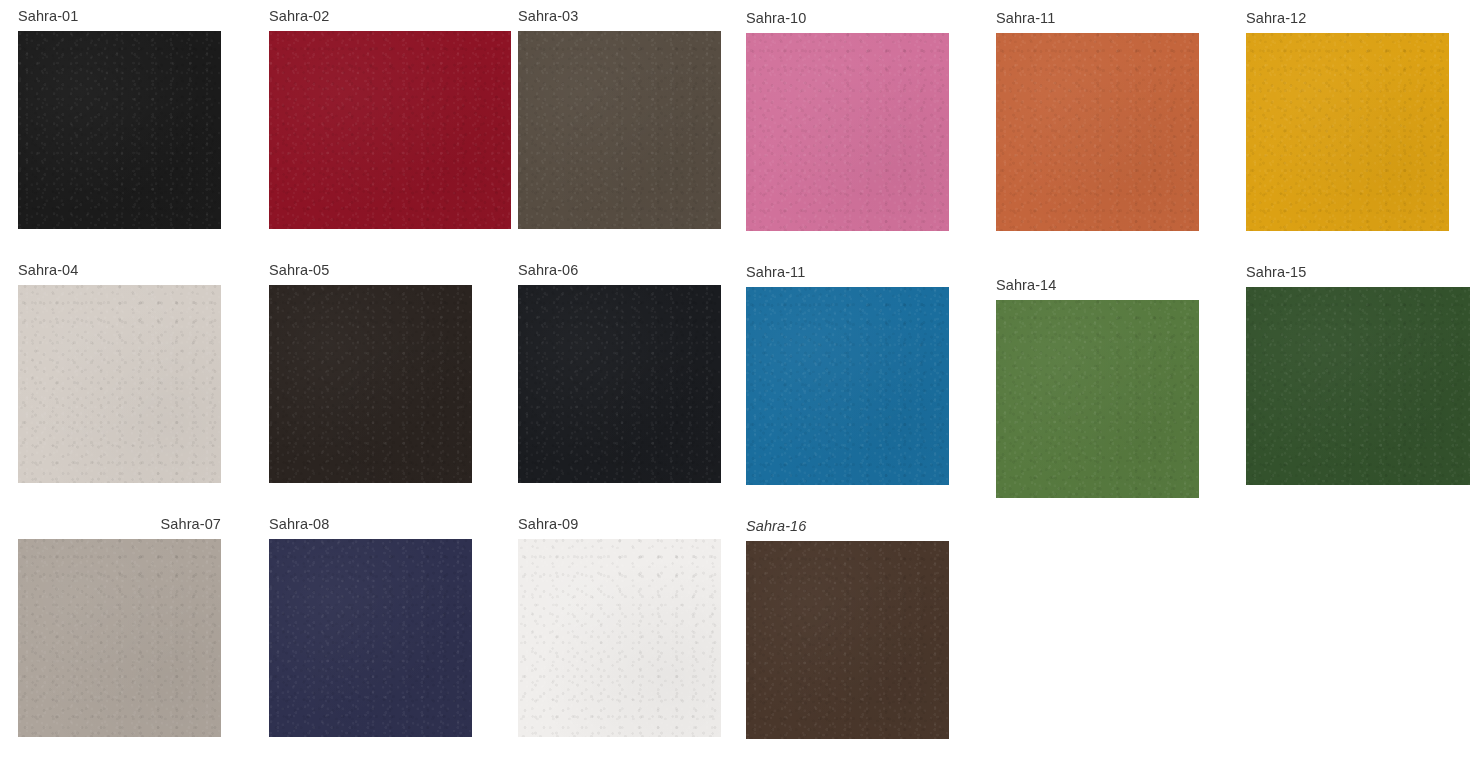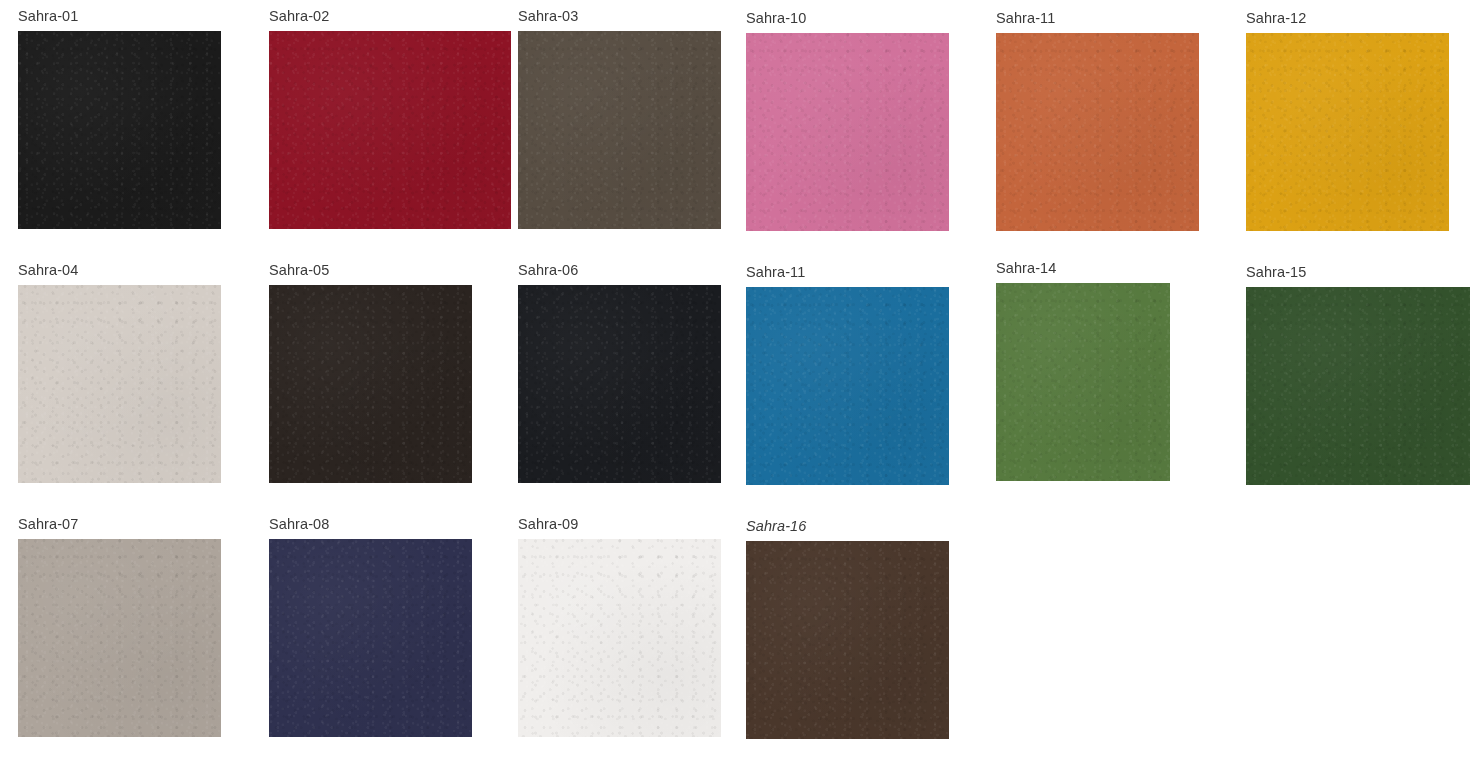--- a/index.html
+++ b/index.html
@@ -114,30 +114,30 @@
       <div class="swatch-chip" style="height: 198px; background-color: rgb(43, 36, 32);"></div>
     </div>
     <div class="swatch-cell" style="left: 518px; top: 262px; width: 203px;">
       <div class="swatch-label" style="color: rgb(58, 58, 58);">Sahra-06</div>
       <div class="swatch-chip" style="height: 198px; background-color: rgb(26, 28, 32);"></div>
     </div>
     <div class="swatch-cell" style="left: 746px; top: 264px; width: 203px;">
       <div class="swatch-label" style="color: rgb(58, 58, 58);">Sahra-11</div>
       <div class="swatch-chip" style="height: 198px; background-color: rgb(26, 110, 158);"></div>
     </div>
-    <div class="swatch-cell" style="left: 996px; top: 260px; width: 174px;">
+    <div class="swatch-cell" style="left: 996px; top: 277px; width: 203px;">
       <div class="swatch-label" style="color: rgb(58, 58, 58);">Sahra-14</div>
       <div class="swatch-chip" style="height: 198px; background-color: rgb(87, 122, 63);"></div>
     </div>
     <div class="swatch-cell" style="left: 1246px; top: 264px; width: 242px;">
       <div class="swatch-label" style="color: rgb(58, 58, 58);">Sahra-15</div>
       <div class="swatch-chip" style="height: 198px; background-color: rgb(51, 82, 44);"></div>
     </div>
     <div class="swatch-cell" style="left: 18px; top: 516px; width: 203px;">
-      <div class="swatch-label" style="color: rgb(58, 58, 58);">Sahra-07</div>
+      <div class="swatch-label" style="color: rgb(58, 58, 58); text-align: right;">Sahra-07</div>
       <div class="swatch-chip" style="height: 198px; background-color: rgb(173, 164, 155);"></div>
     </div>
     <div class="swatch-cell" style="left: 269px; top: 516px; width: 203px;">
       <div class="swatch-label" style="color: rgb(58, 58, 58);">Sahra-08</div>
       <div class="swatch-chip" style="height: 198px; background-color: rgb(47, 49, 80);"></div>
     </div>
     <div class="swatch-cell" style="left: 518px; top: 516px; width: 203px;">
       <div class="swatch-label" style="color: rgb(58, 58, 58);">Sahra-09</div>
       <div class="swatch-chip" style="height: 198px; background-color: rgb(240, 238, 236);"></div>
     </div>

